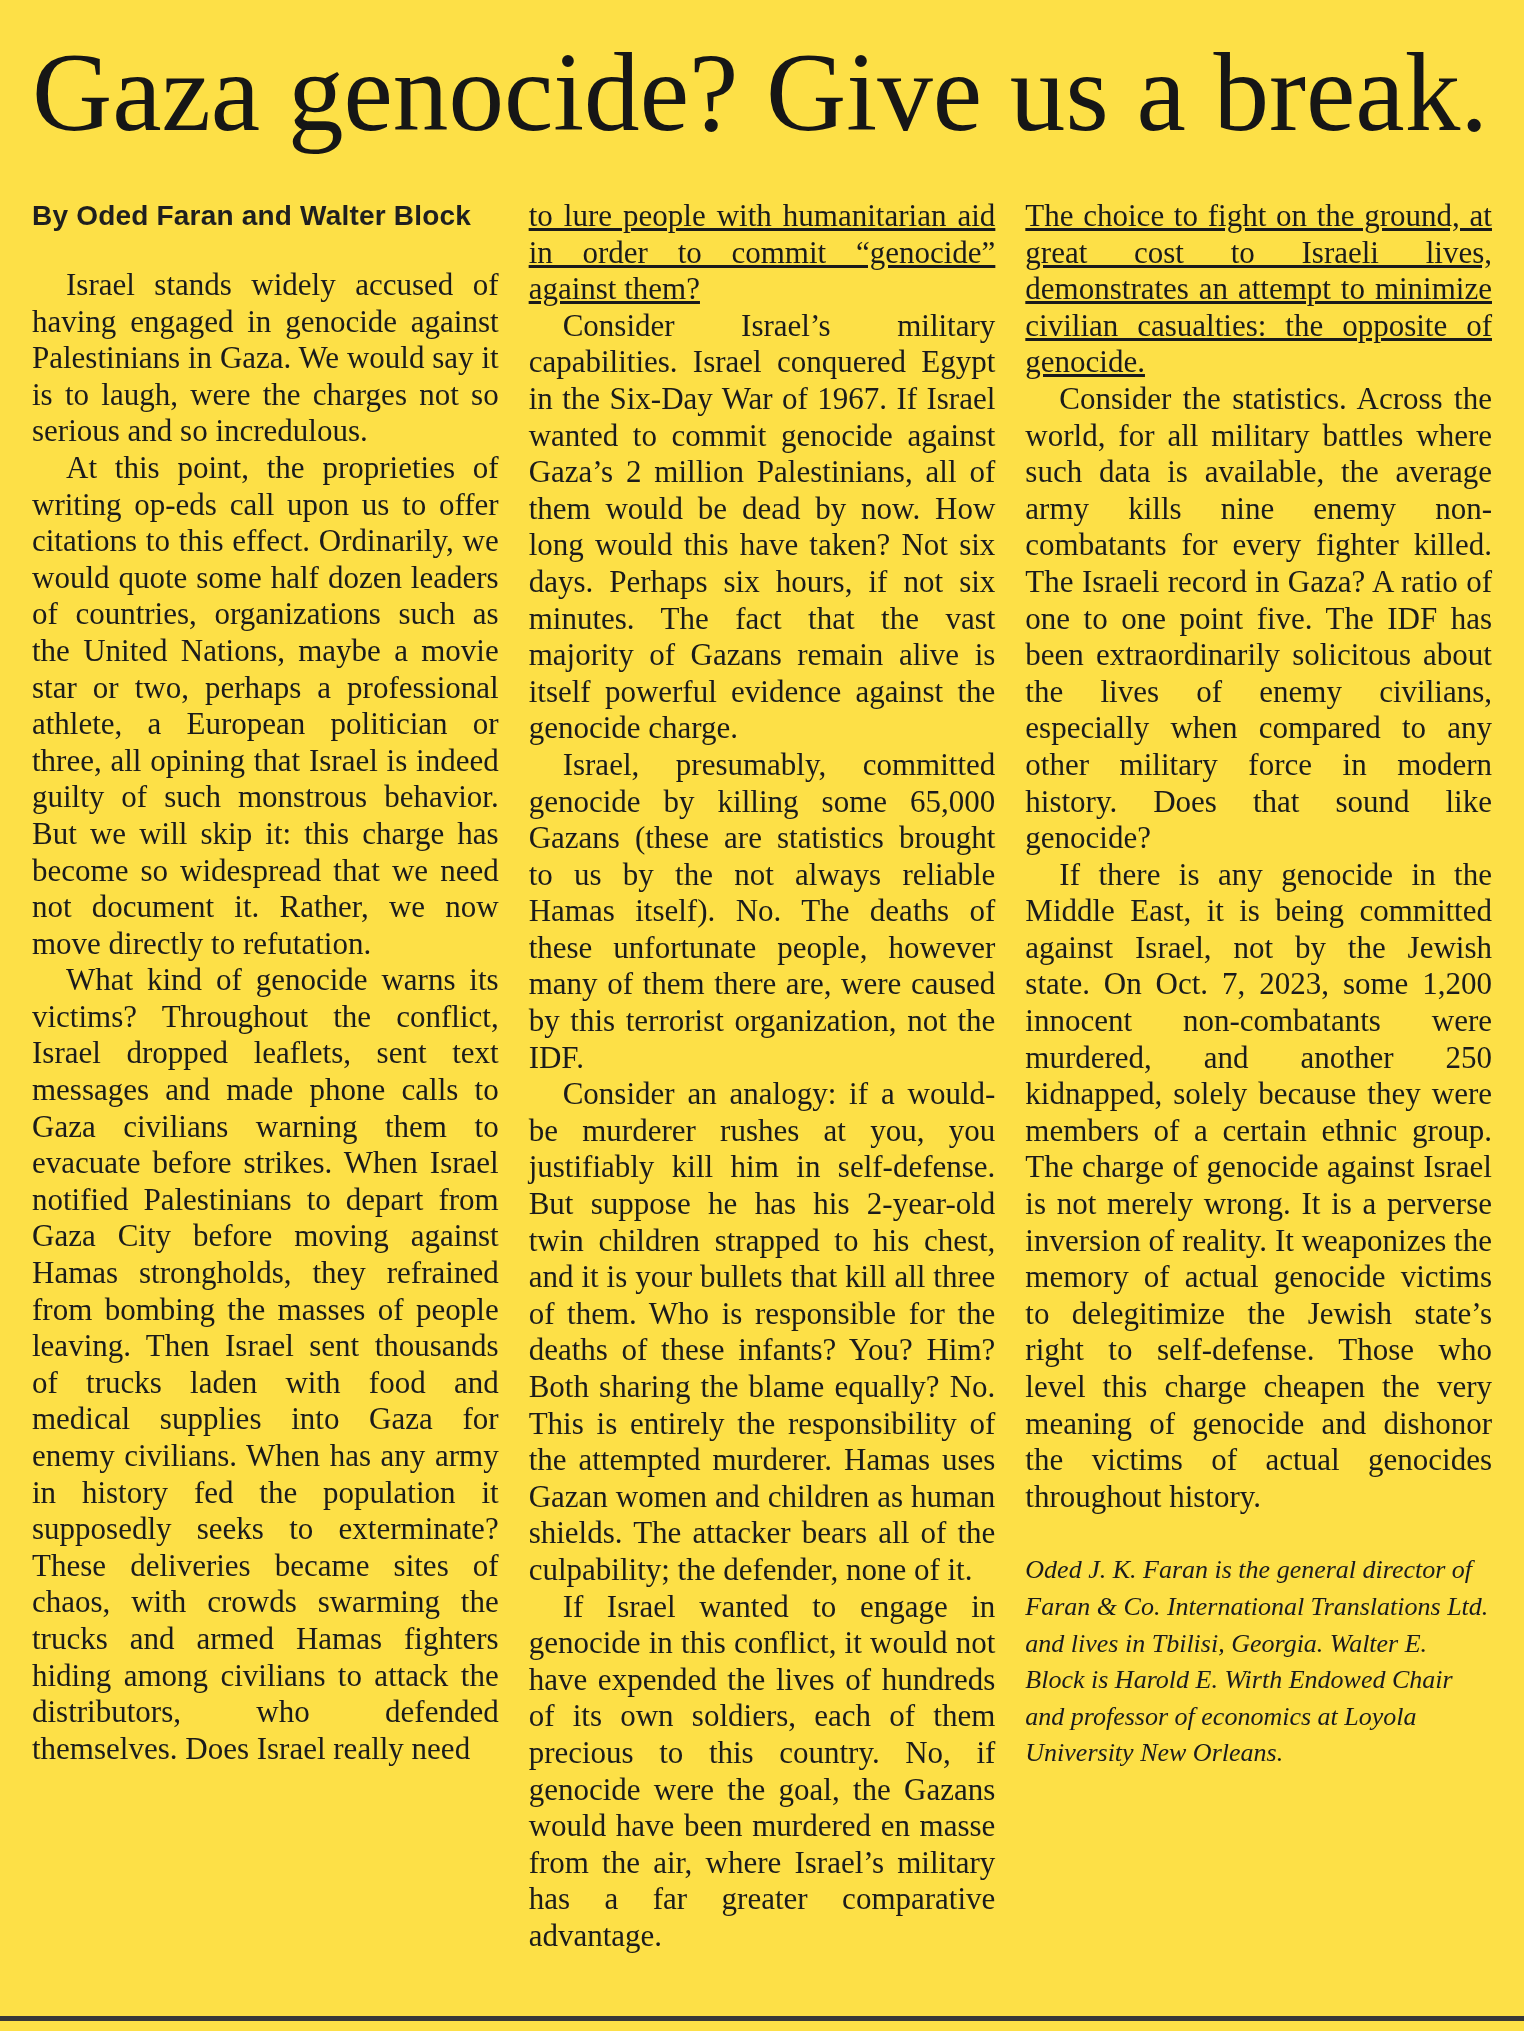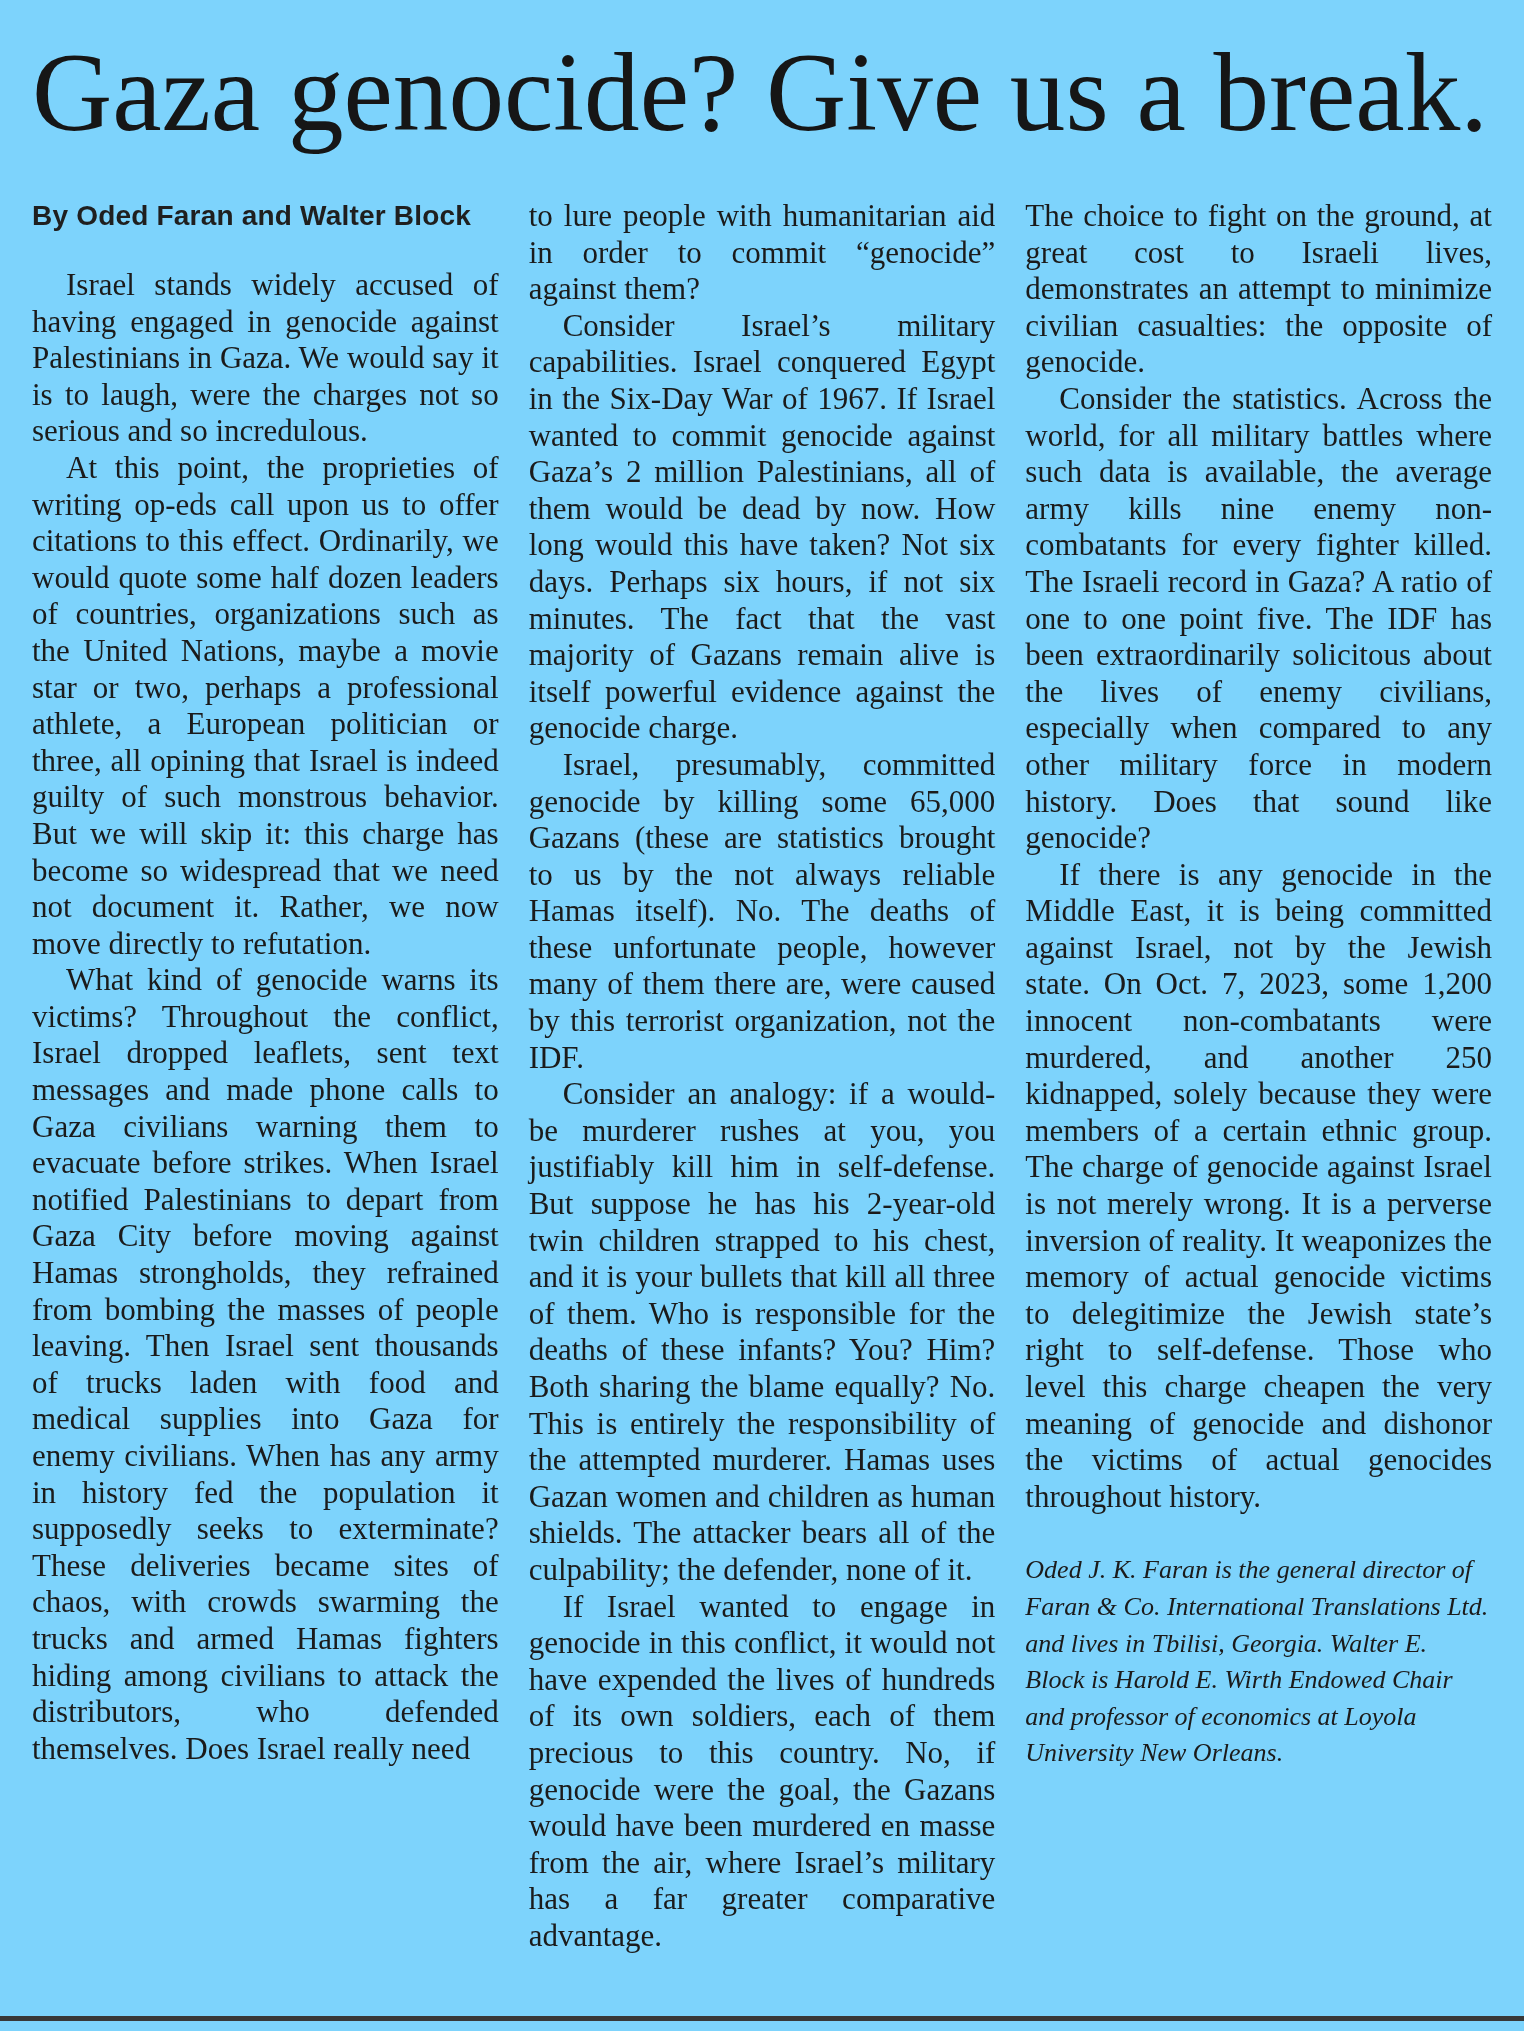--- a/index.html
+++ b/index.html
@@ -4,21 +4,21 @@
 <style>
   html, body {
     margin: 0;
     padding: 0;
     background: #ffffff;
   }
   .page {
     position: relative;
     width: 1524px;
     height: 2031px;
-    background: #7dd3fc;
+    background: #fde047;
     color: #1a1a1a;
     font-family: "Liberation Serif", serif;
     overflow: hidden;
   }
   .headline-wrap {
     padding: 26px 32px 0 32px;
   }
   .headline-wrap svg {
     display: block;
   }
@@ -50,20 +50,21 @@
     font-size: 31px;
     line-height: 36.6px;
     text-align: justify;
     text-indent: 34px;
     color: #1b1b1b;
     hyphens: auto;
     -webkit-hyphens: auto;
   }
   .col p.cont {
     text-indent: 0;
+    text-decoration: underline;
   }
   .bio {
     margin-top: 37px;
   }
   .bio p {
     font-style: italic;
     text-align: left;
     text-indent: 0;
     font-size: 26px;
     line-height: 36.6px;

